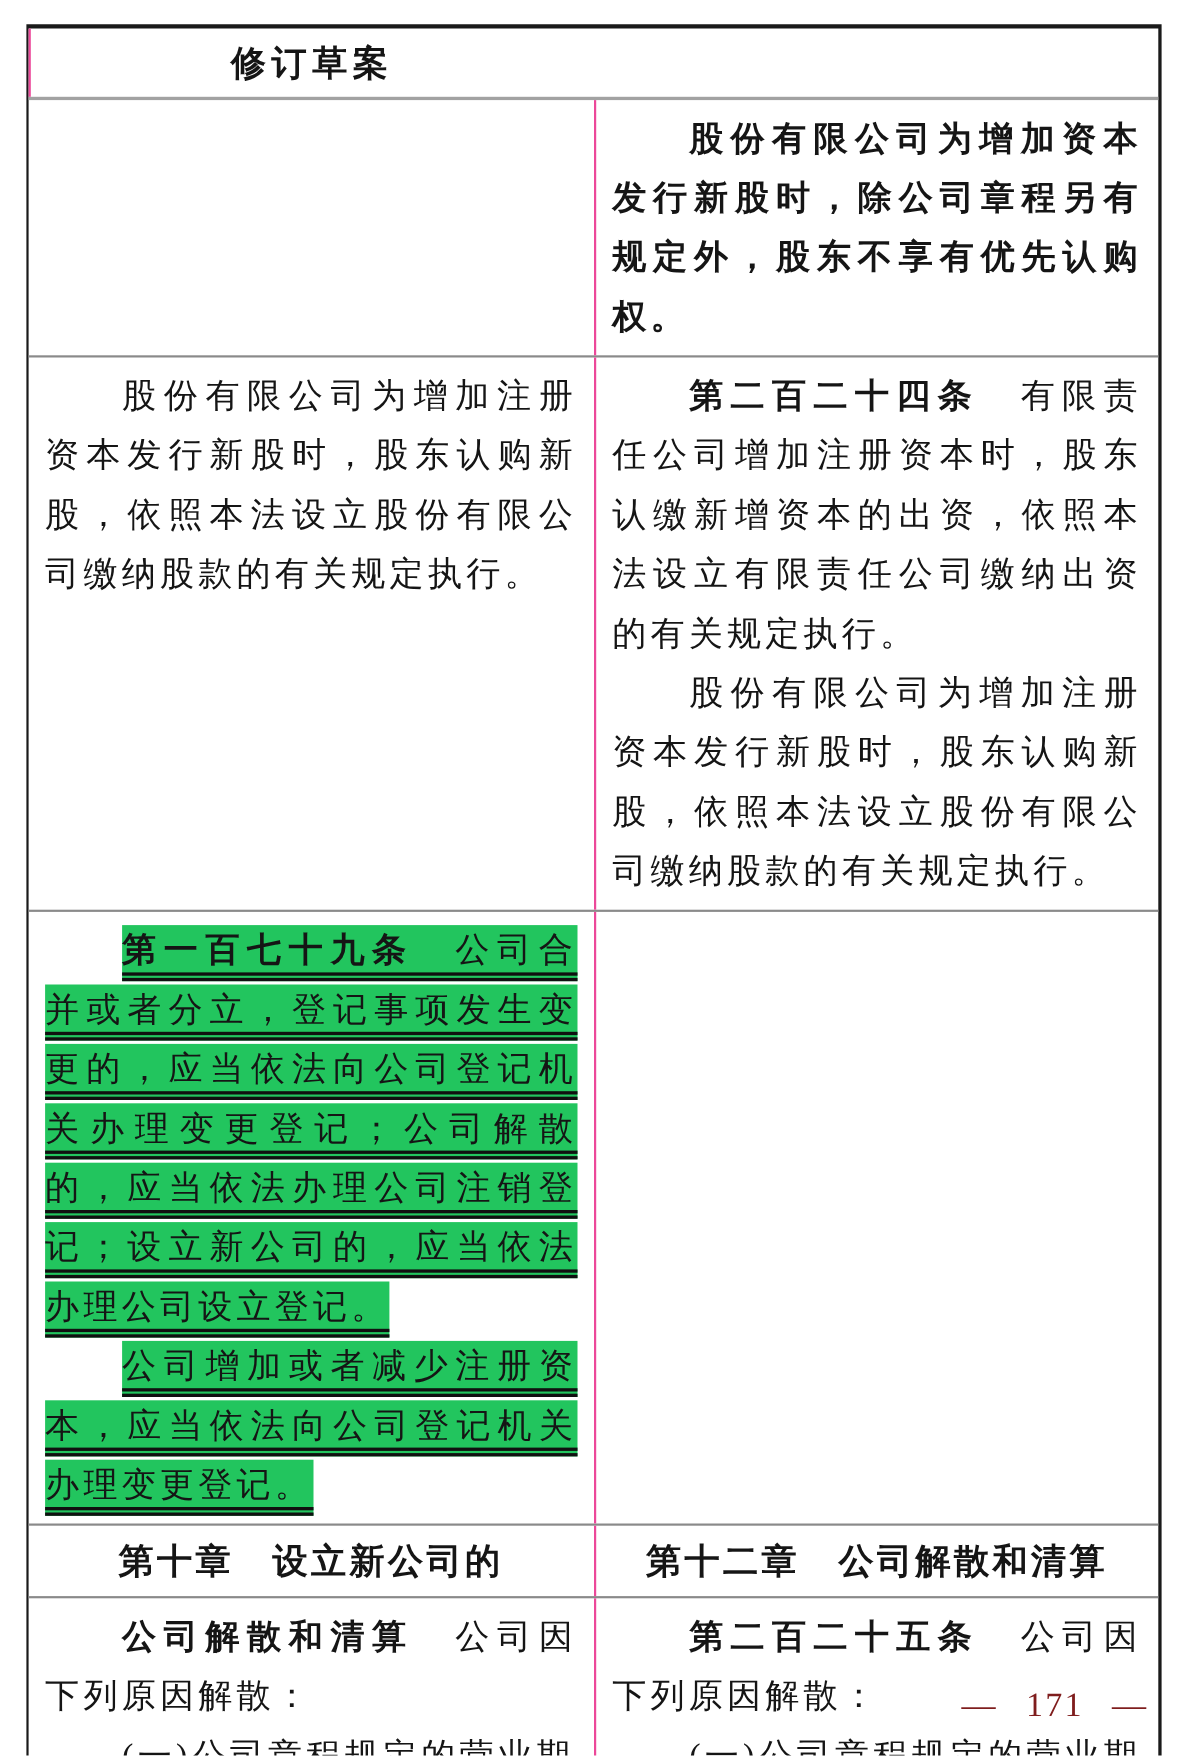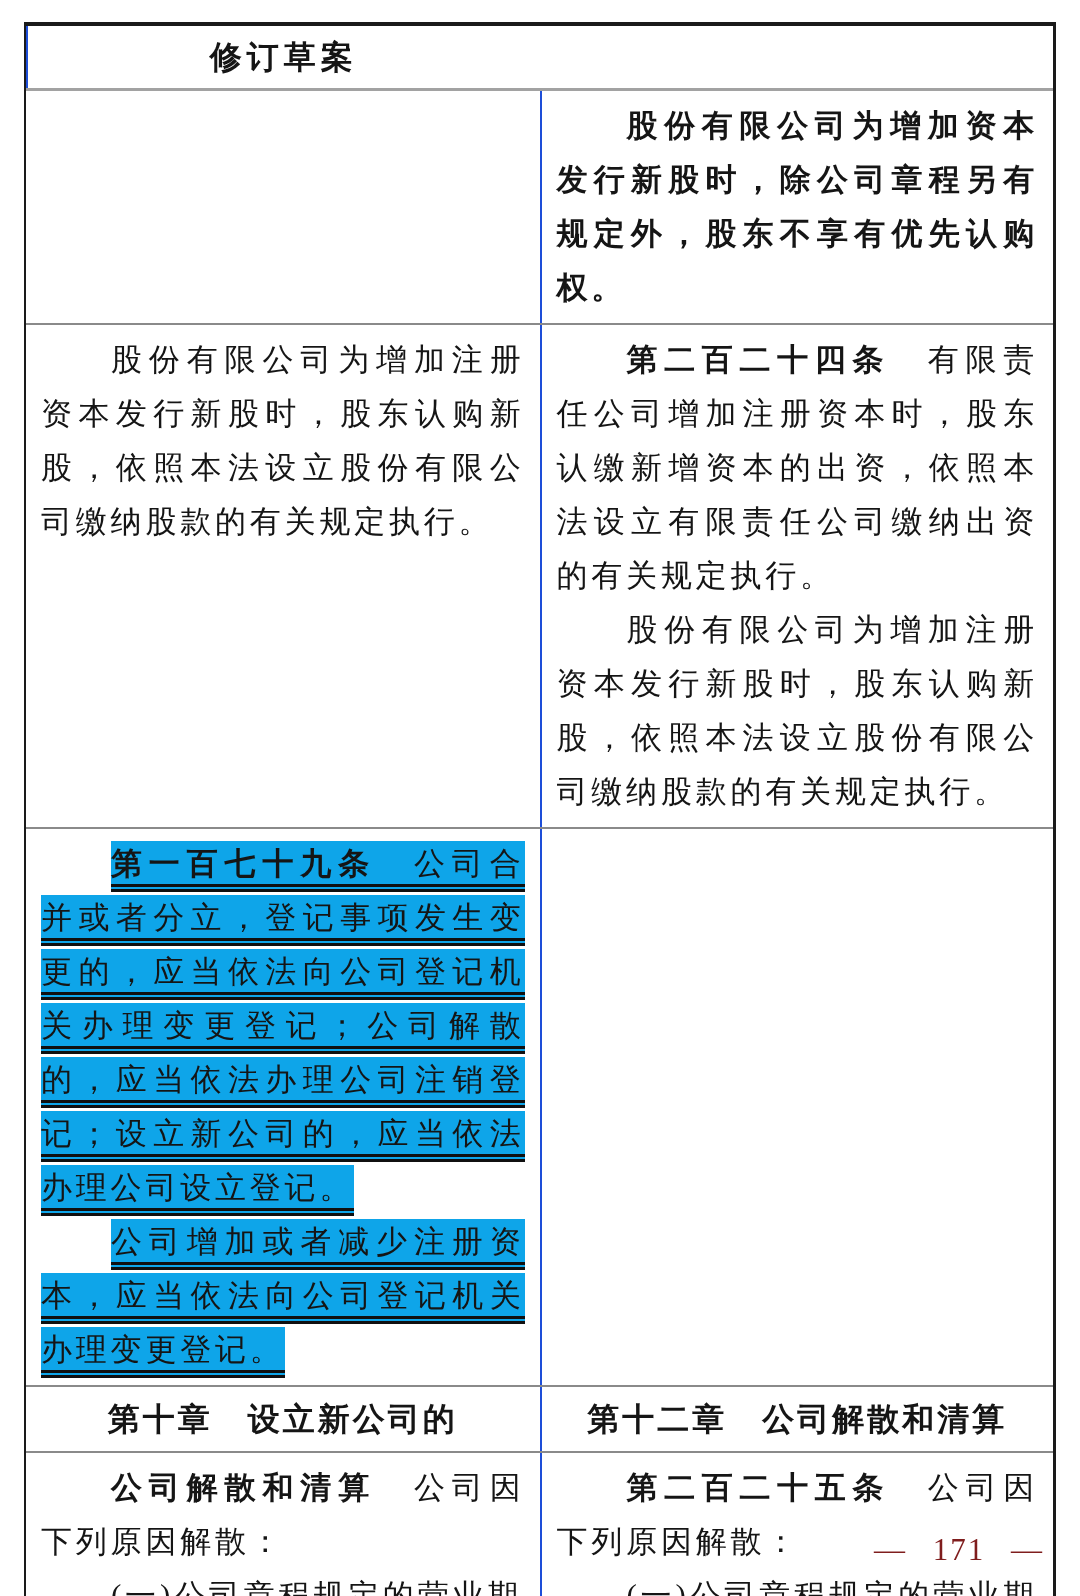--- a/index.html
+++ b/index.html
@@ -35,21 +35,21 @@
   .cell {
     width: 50%;
     box-sizing: border-box;
     padding: 8px 15px 8px 15px;
     font-size: 31px;
     line-height: 54px;
     letter-spacing: 3.8px;
     text-align: justify;
     text-justify: inter-character;
   }
-  .cell.right-col { border-left: 2px solid #1d4ed8; }
+  .cell.right-col { border-left: 2px solid #ec4899; }
 
   
   .header-row .cell {
     display: flex;
     align-items: center;
     justify-content: center;
     min-height: 62px;
     padding: 0;
     font-family: "Liberation Sans", "DejaVu Sans", sans-serif;
     font-weight: 700;
@@ -74,21 +74,21 @@
     font-family: "Liberation Sans", "DejaVu Sans", sans-serif;
     font-weight: 700;
   }
   
   .added {
     font-family: Liberation Serif, serif;
     font-weight: 700;
   }
   
   .hl {
-    background: #0ea5e9;
+    background: #22c55e;
     border-bottom: 8px double #101010;
     padding: 5px 0 3px 0;
   }
   
   .r-chapter .cell {
     display: flex;
     align-items: center;
     justify-content: center;
     padding: 0;
     font-family: "Liberation Sans", "DejaVu Sans", sans-serif;

